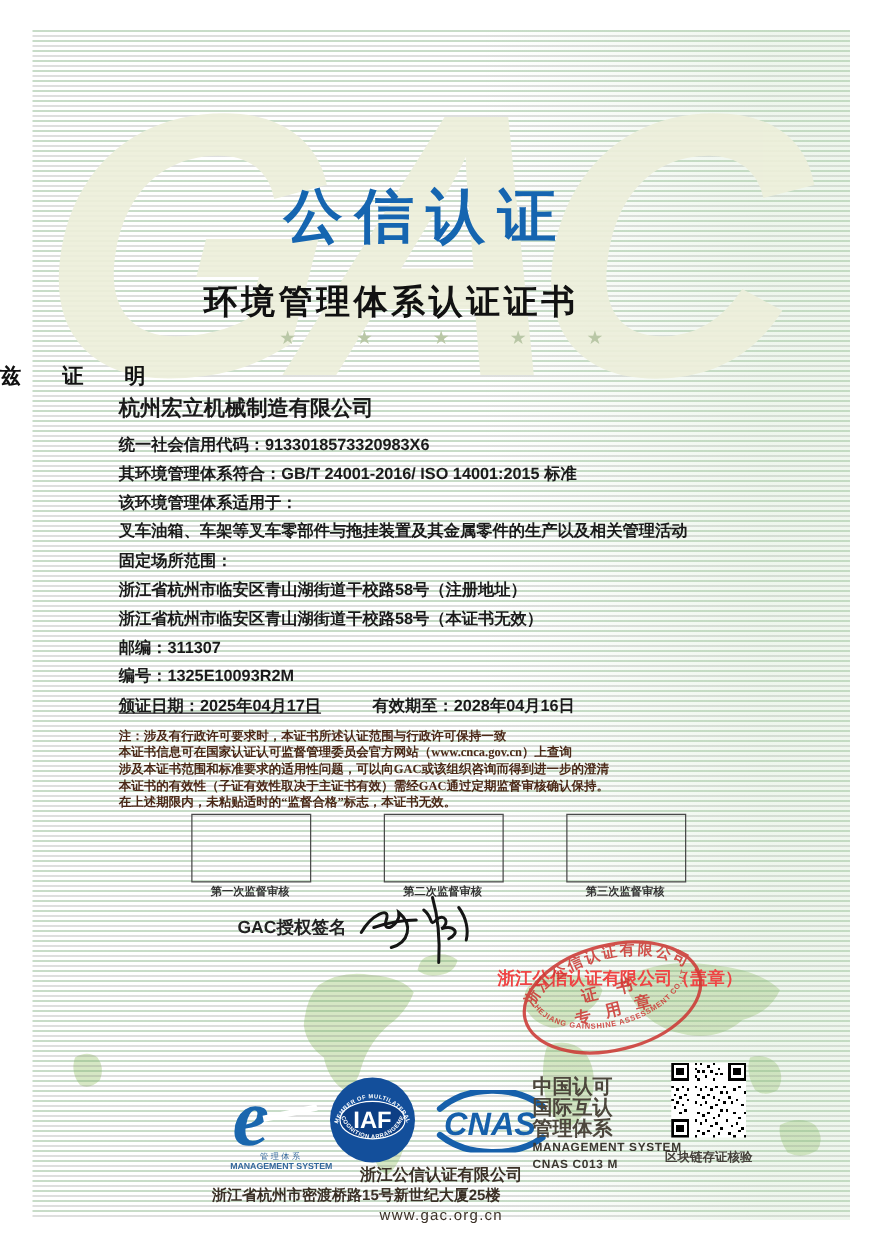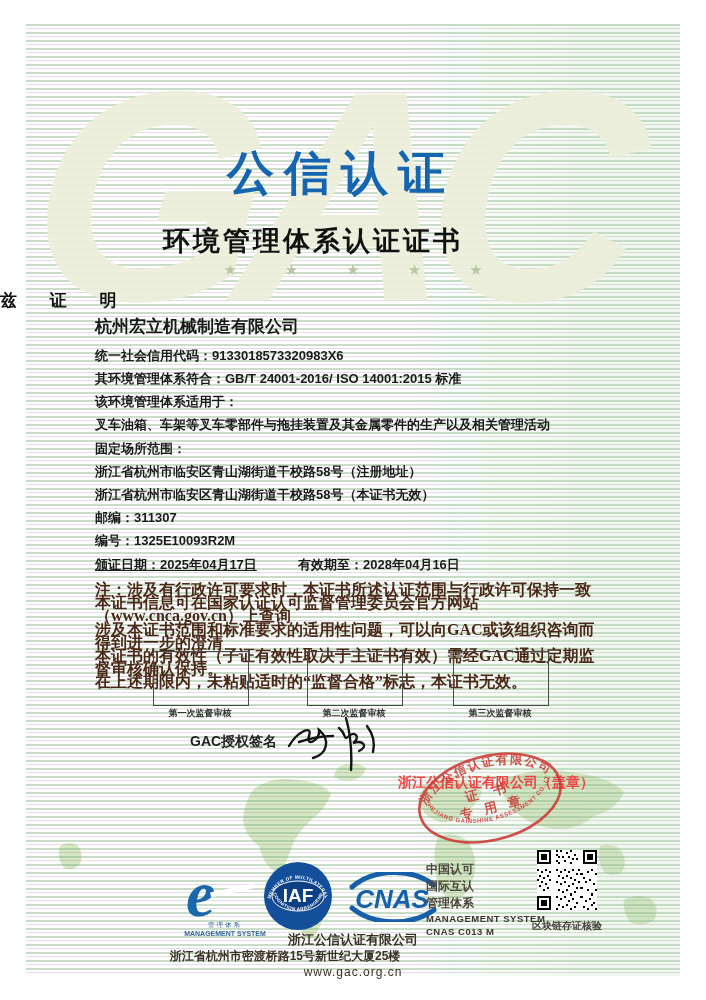--- a/index.html
+++ b/index.html
@@ -18,27 +18,27 @@
     font-style:italic;letter-spacing:-28px;color:#edefdb;opacity:0.92;transform:skewX(-4deg);}
   .content{z-index:4;}
   .title{left:0;width:682px;top:142px;text-align:center;font-size:47px;font-weight:bold;
     letter-spacing:10px;color:#1565b0;}
   .subtitle{left:0;width:626px;top:223px;text-align:center;font-size:27px;font-weight:bold;
     letter-spacing:3px;color:#111;font-family:"Liberation Serif","DejaVu Serif",serif;}
   .stars{left:0;width:706px;top:261px;text-align:center;font-size:15px;color:#b9c7a6;letter-spacing:48px;text-indent:48px;}
   .declare{left:0;width:706px;top:289px;font-size:17px;font-weight:bold;letter-spacing:14px;color:#111;}
   .company{left:95px;top:315px;font-size:17px;font-weight:bold;}
   .fline{left:95px;font-size:13px;font-weight:bold;white-space:nowrap;}
-  .notes{left:95px;top:583px;width:500px;font-size:16px;line-height:13.2px;
+  .notes{left:95px;top:583px;width:500px;font-size:10px;line-height:13.2px;
     color:#4a2817;font-weight:bold;font-family:"Liberation Serif","DejaVu Serif",serif;}
   .audit-box{top:651px;width:94px;height:53px;border:1px solid #4a4a4a;background:transparent;}
   .audit-label{top:707px;width:94px;text-align:center;font-size:9px;color:#333;font-weight:bold;}
   .sig-label{left:190px;top:733px;font-size:14px;font-weight:bold;color:#222;}
   .seal-holder{left:398px;top:774px;font-size:14px;font-weight:bold;color:#ef4444;}
-  .acc-cn{font-size:12px;font-weight:bold;color:#4c463c;line-height:17px;}
+  .acc-cn{font-size:16px;font-weight:bold;color:#4c463c;line-height:17px;}
   .acc-en{font-size:9.5px;font-weight:bold;color:#3b372f;line-height:13px;letter-spacing:0.5px;}
   .qr-label{left:522px;top:919px;width:90px;text-align:center;font-size:10px;font-weight:bold;color:#44403a;}
   .footer1{left:0;width:706px;top:931px;text-align:center;font-size:13px;font-weight:bold;color:#3a3026;}
   .footer2{left:0;width:570px;top:948px;text-align:center;font-size:12px;font-weight:bold;color:#3a3026;}
   .footer3{left:0;width:706px;top:965px;text-align:center;font-size:12px;font-weight:normal;color:#3a3026;letter-spacing:1px;}
   .logo-caption{left:168px;top:921px;width:114px;text-align:center;color:#33689c;}
   .logo-caption .cn{font-size:6.5px;letter-spacing:2px;}
   .logo-caption .en{font-size:7px;font-weight:bold;}
 </style>
 </head>

